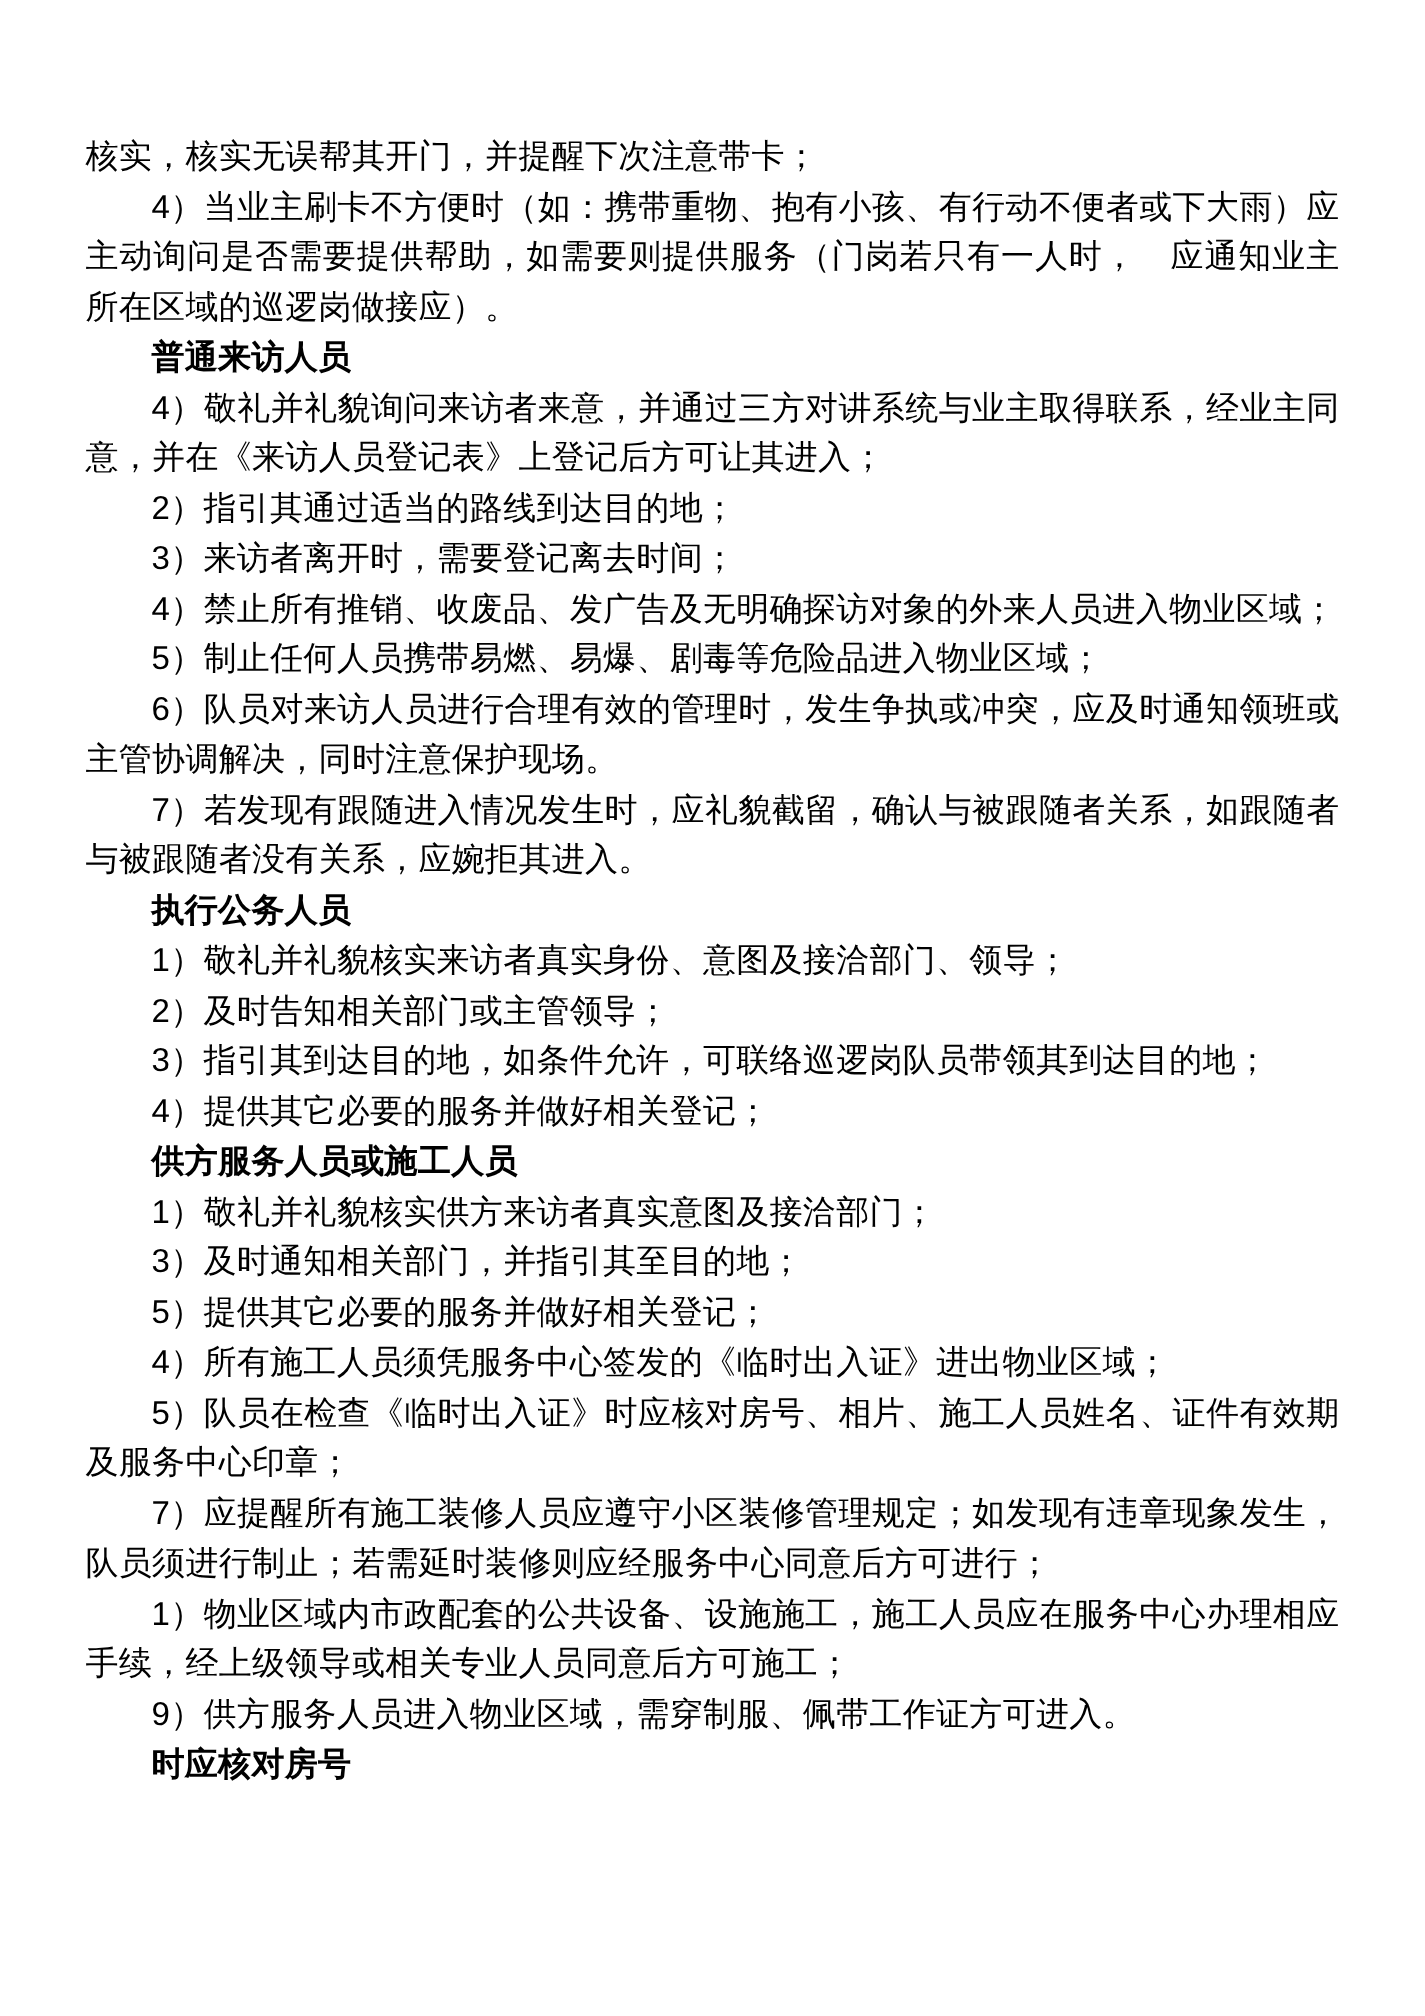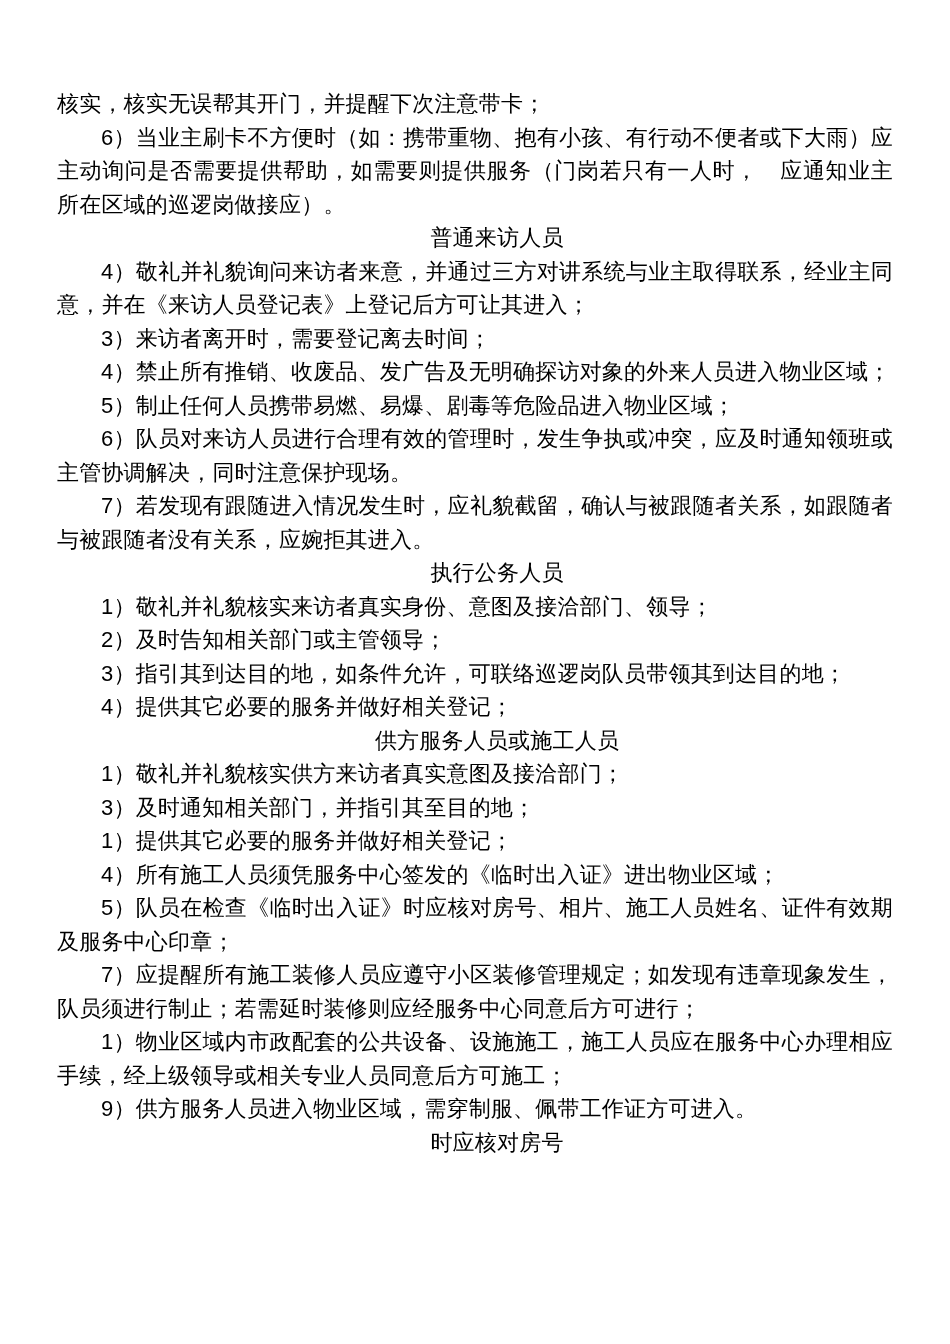--- a/index.html
+++ b/index.html
@@ -30,48 +30,49 @@
     letter-spacing: 0.2px;
   }
   .doc p.body {
     text-align: justify;
     font-weight: 400;
   }
   .doc p.indent {
     text-indent: 2em;
   }
   .doc p.heading {
-    font-weight: 400;
-    text-align: center;
+    font-weight: 700;
+    text-align: left;
     text-indent: 2em;
   }
 </style>
 </head>
 <body style="background: rgb(255, 255, 255);">
 
 <div class="page">
   <div class="doc" id="doc-content" style="color: rgb(0, 0, 0);">
       <p class="body">核实，核实无误帮其开门，并提醒下次注意带卡；</p>
-      <p class="body indent">6）当业主刷卡不方便时（如：携带重物、抱有小孩、有行动不便者或下大雨）应主动询问是否需要提供帮助，如需要则提供服务（门岗若只有一人时，　应通知业主所在区域的巡逻岗做接应）。</p>
+      <p class="body indent">4）当业主刷卡不方便时（如：携带重物、抱有小孩、有行动不便者或下大雨）应主动询问是否需要提供帮助，如需要则提供服务（门岗若只有一人时，　应通知业主所在区域的巡逻岗做接应）。</p>
       <p class="heading indent">普通来访人员</p>
       <p class="body indent">4）敬礼并礼貌询问来访者来意，并通过三方对讲系统与业主取得联系，经业主同意，并在《来访人员登记表》上登记后方可让其进入；</p>
+      <p class="body indent">2）指引其通过适当的路线到达目的地；</p>
       <p class="body indent">3）来访者离开时，需要登记离去时间；</p>
       <p class="body indent">4）禁止所有推销、收废品、发广告及无明确探访对象的外来人员进入物业区域；</p>
       <p class="body indent">5）制止任何人员携带易燃、易爆、剧毒等危险品进入物业区域；</p>
       <p class="body indent">6）队员对来访人员进行合理有效的管理时，发生争执或冲突，应及时通知领班或主管协调解决，同时注意保护现场。</p>
       <p class="body indent">7）若发现有跟随进入情况发生时，应礼貌截留，确认与被跟随者关系，如跟随者与被跟随者没有关系，应婉拒其进入。</p>
       <p class="heading indent">执行公务人员</p>
       <p class="body indent">1）敬礼并礼貌核实来访者真实身份、意图及接洽部门、领导；</p>
       <p class="body indent">2）及时告知相关部门或主管领导；</p>
       <p class="body indent">3）指引其到达目的地，如条件允许，可联络巡逻岗队员带领其到达目的地；</p>
       <p class="body indent">4）提供其它必要的服务并做好相关登记；</p>
       <p class="heading indent">供方服务人员或施工人员</p>
       <p class="body indent">1）敬礼并礼貌核实供方来访者真实意图及接洽部门；</p>
       <p class="body indent">3）及时通知相关部门，并指引其至目的地；</p>
-      <p class="body indent">1）提供其它必要的服务并做好相关登记；</p>
+      <p class="body indent">5）提供其它必要的服务并做好相关登记；</p>
       <p class="body indent">4）所有施工人员须凭服务中心签发的《临时出入证》进出物业区域；</p>
       <p class="body indent">5）队员在检查《临时出入证》时应核对房号、相片、施工人员姓名、证件有效期及服务中心印章；</p>
       <p class="body indent">7）应提醒所有施工装修人员应遵守小区装修管理规定；如发现有违章现象发生，队员须进行制止；若需延时装修则应经服务中心同意后方可进行；</p>
       <p class="body indent">1）物业区域内市政配套的公共设备、设施施工，施工人员应在服务中心办理相应手续，经上级领导或相关专业人员同意后方可施工；</p>
       <p class="body indent">9）供方服务人员进入物业区域，需穿制服、佩带工作证方可进入。</p>
       <p class="heading indent">时应核对房号</p>
     </div>
 </div>
 
 </body></html>

